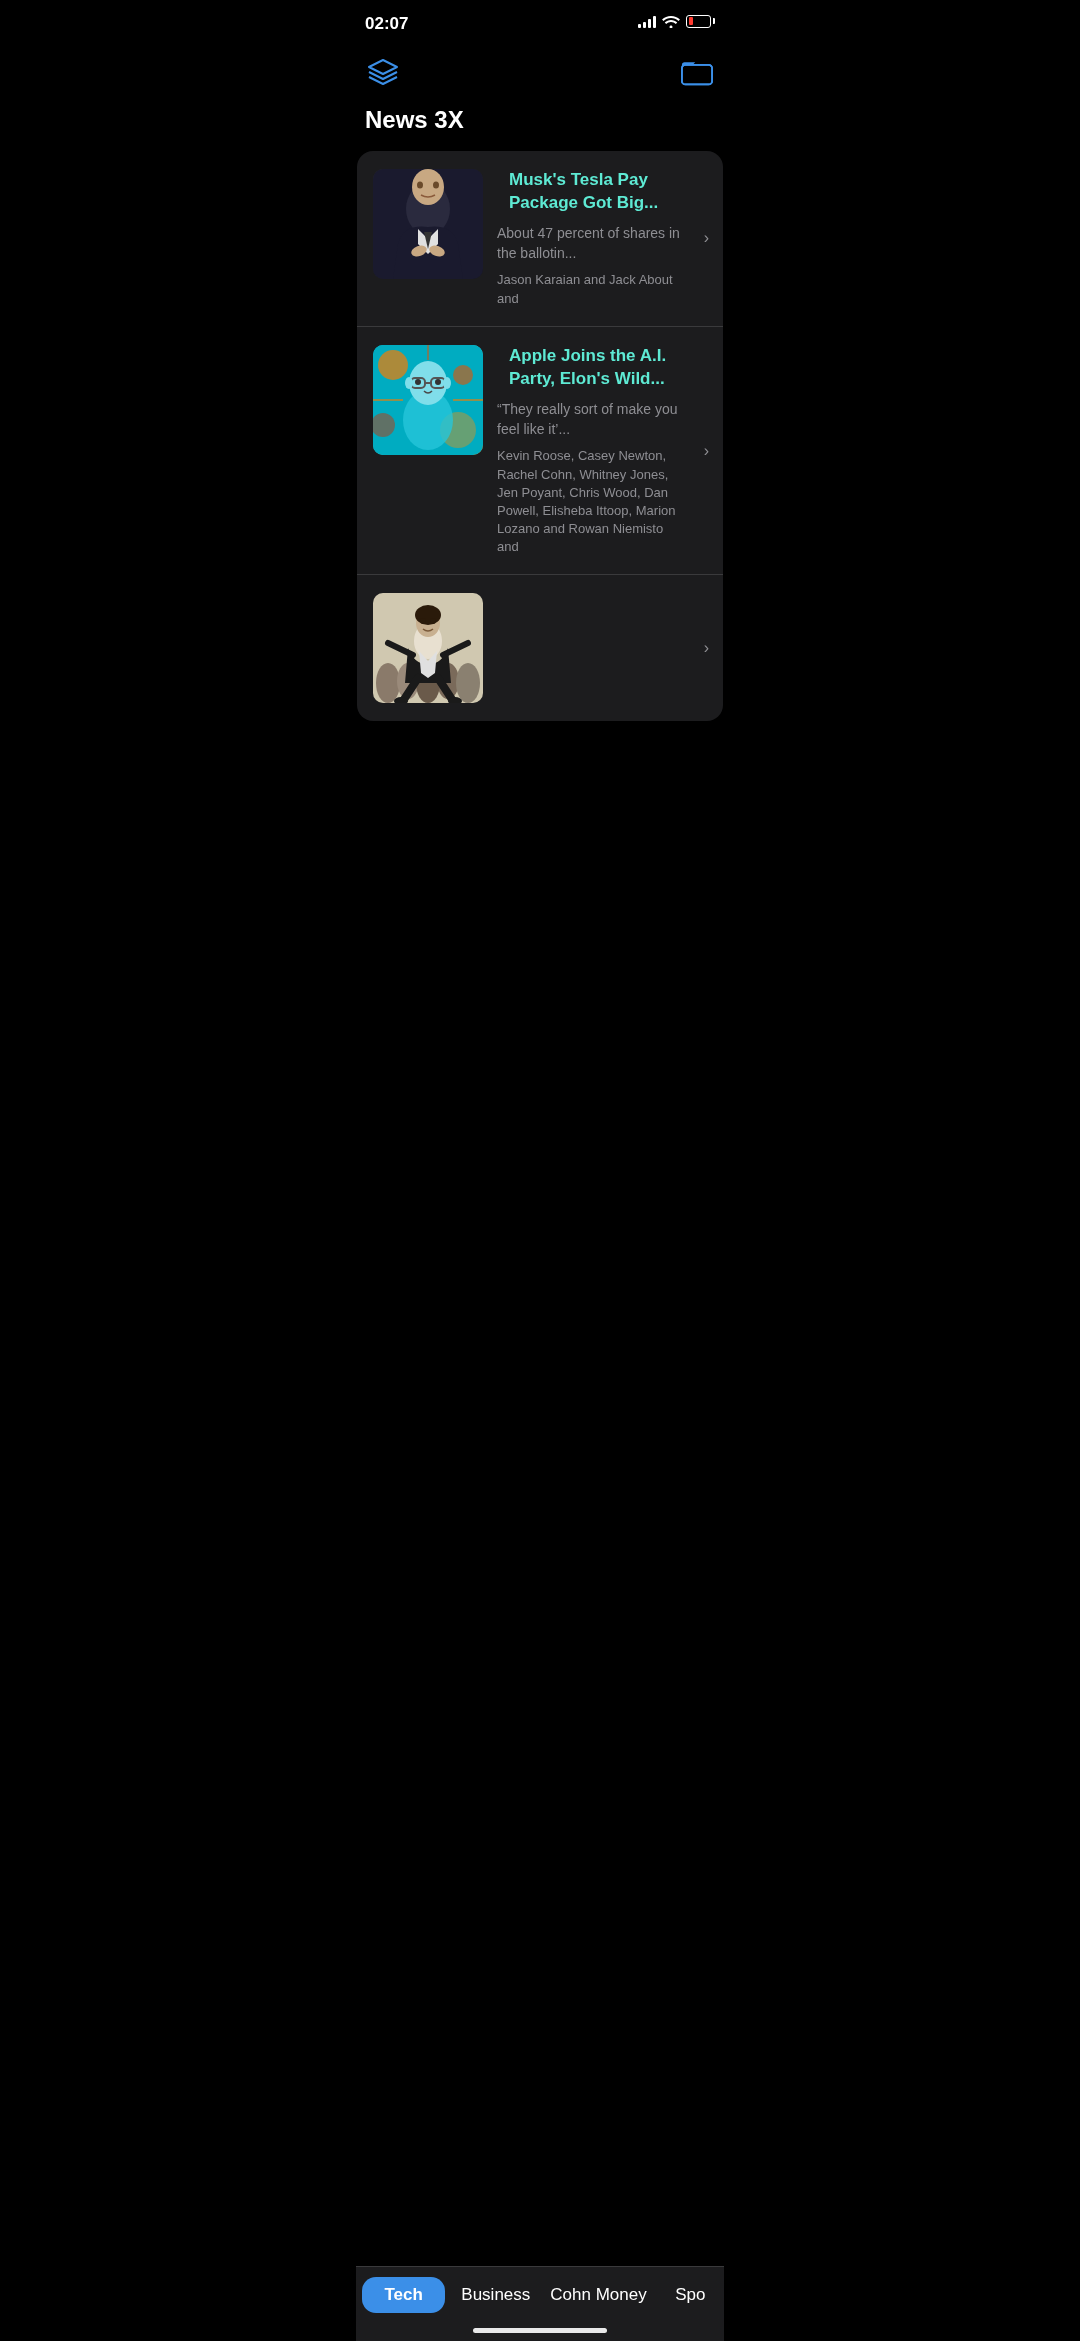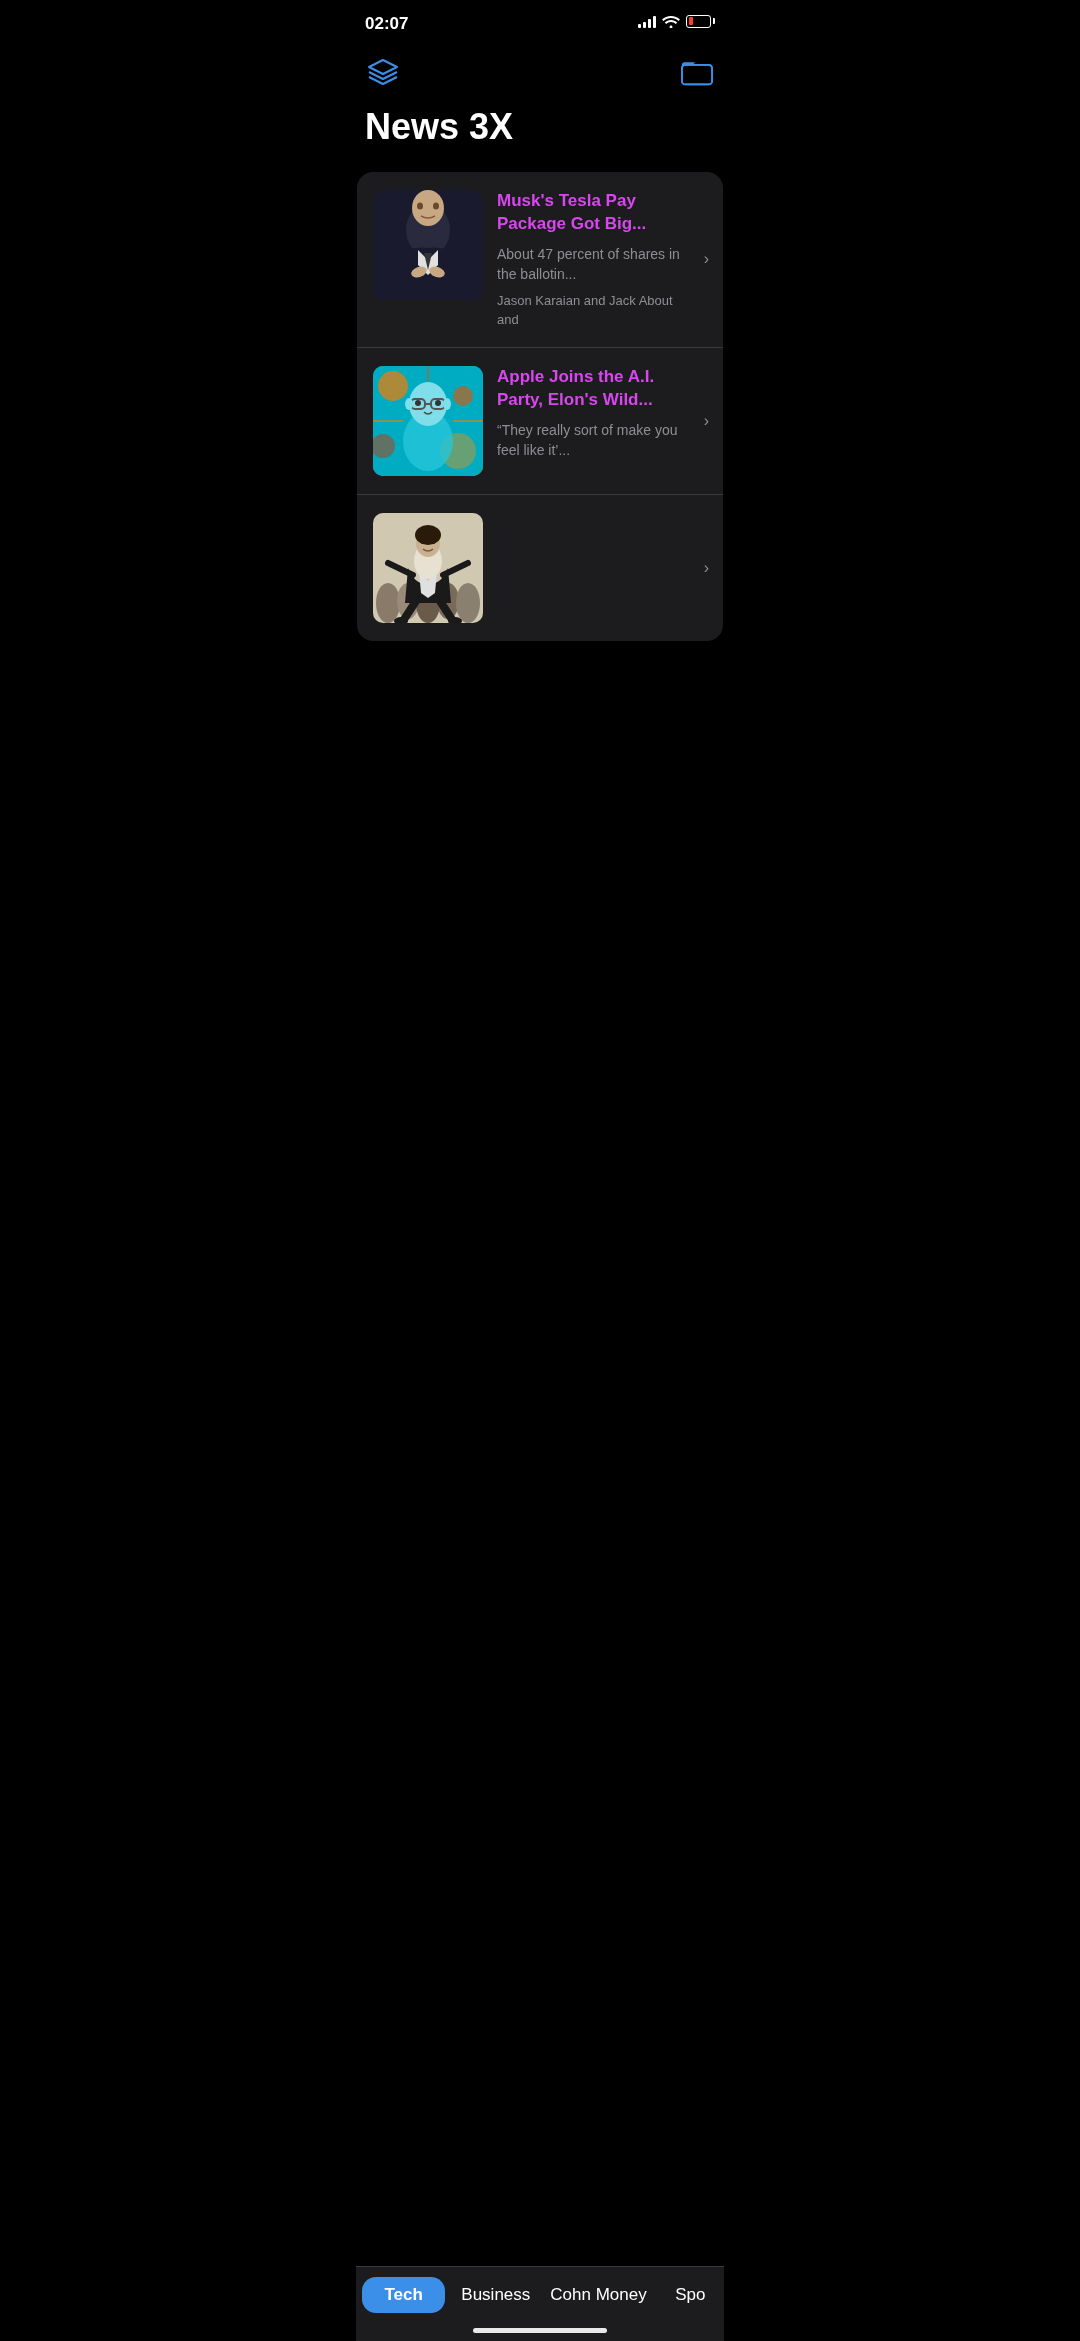--- a/index.html
+++ b/index.html
@@ -108,24 +108,24 @@
       align-items: center;
       justify-content: center;
     }
 
     .folder-svg {
       width: 32px;
       height: 28px;
     }
 
     .app-title {
-      font-size: 36px;
+      font-size: 24px;
       font-weight: 800;
       color: #ffffff;
-      padding: 0 20px 24px 20px;
+      padding: 0 20px 17px 20px;
     }
 
     .news-container {
       background-color: #1c1c1e;
       border-radius: 16px;
       margin: 0 12px;
       padding: 0;
       overflow: hidden;
     }
 
@@ -172,23 +172,24 @@
     }
 
     .news-content {
       flex: 1;
       padding-right: 20px;
     }
 
     .news-title {
       font-size: 17px;
       font-weight: 700;
-      color: #d946ef;
+      color: #5eead4;
       line-height: 1.35;
       margin-bottom: 8px;
+      margin-left: 12px;
     }
 
     .news-excerpt {
       font-size: 14px;
       color: #8e8e93;
       line-height: 1.45;
       margin-bottom: 8px;
     }
 
     .news-authors {
@@ -366,20 +367,21 @@
         <path d="M51 46 Q55 50 59 46" stroke="#4a4a4a" stroke-width="1.5" fill="none"></path>
 
         <line x1="0" y1="55" x2="30" y2="55" stroke="#f57c00" stroke-width="2" opacity="0.6"></line>
         <line x1="80" y1="55" x2="110" y2="55" stroke="#f57c00" stroke-width="2" opacity="0.6"></line>
         <line x1="55" y1="0" x2="55" y2="15" stroke="#e65100" stroke-width="2" opacity="0.5"></line>
       </svg>
     </div>
     <div class="news-content">
       <div class="news-title">Apple Joins the A.I. Party, Elon's Wild...</div>
       <div class="news-excerpt">“They really sort of make you feel like it’...</div>
+      <div class="news-authors">Kevin Roose, Casey Newton, Rachel Cohn, Whitney Jones, Jen Poyant, Chris Wood, Dan Powell, Elisheba Ittoop, Marion Lozano and Rowan Niemisto and</div>
     </div>
     <span class="chevron">›</span>
   </div>
 
   <div class="news-item">
     <div class="news-thumbnail news-thumbnail-3">
       <svg viewBox="0 0 110 110" width="110" height="110">
 
         <rect width="110" height="110" fill="#d0c8b0"></rect>
 

